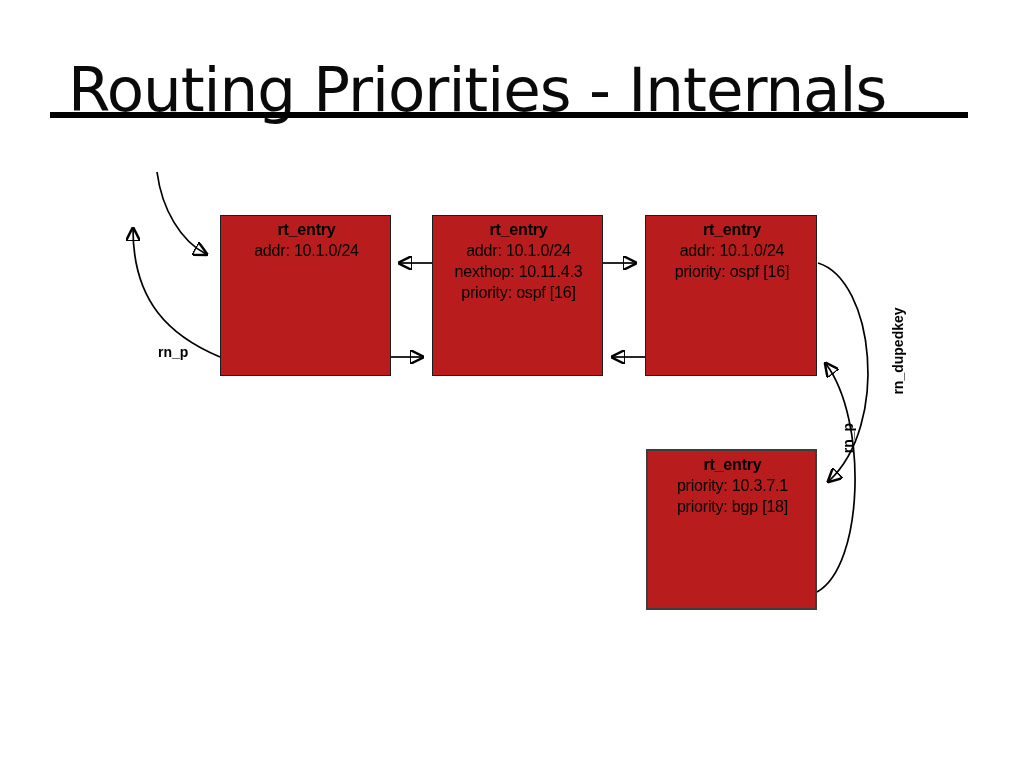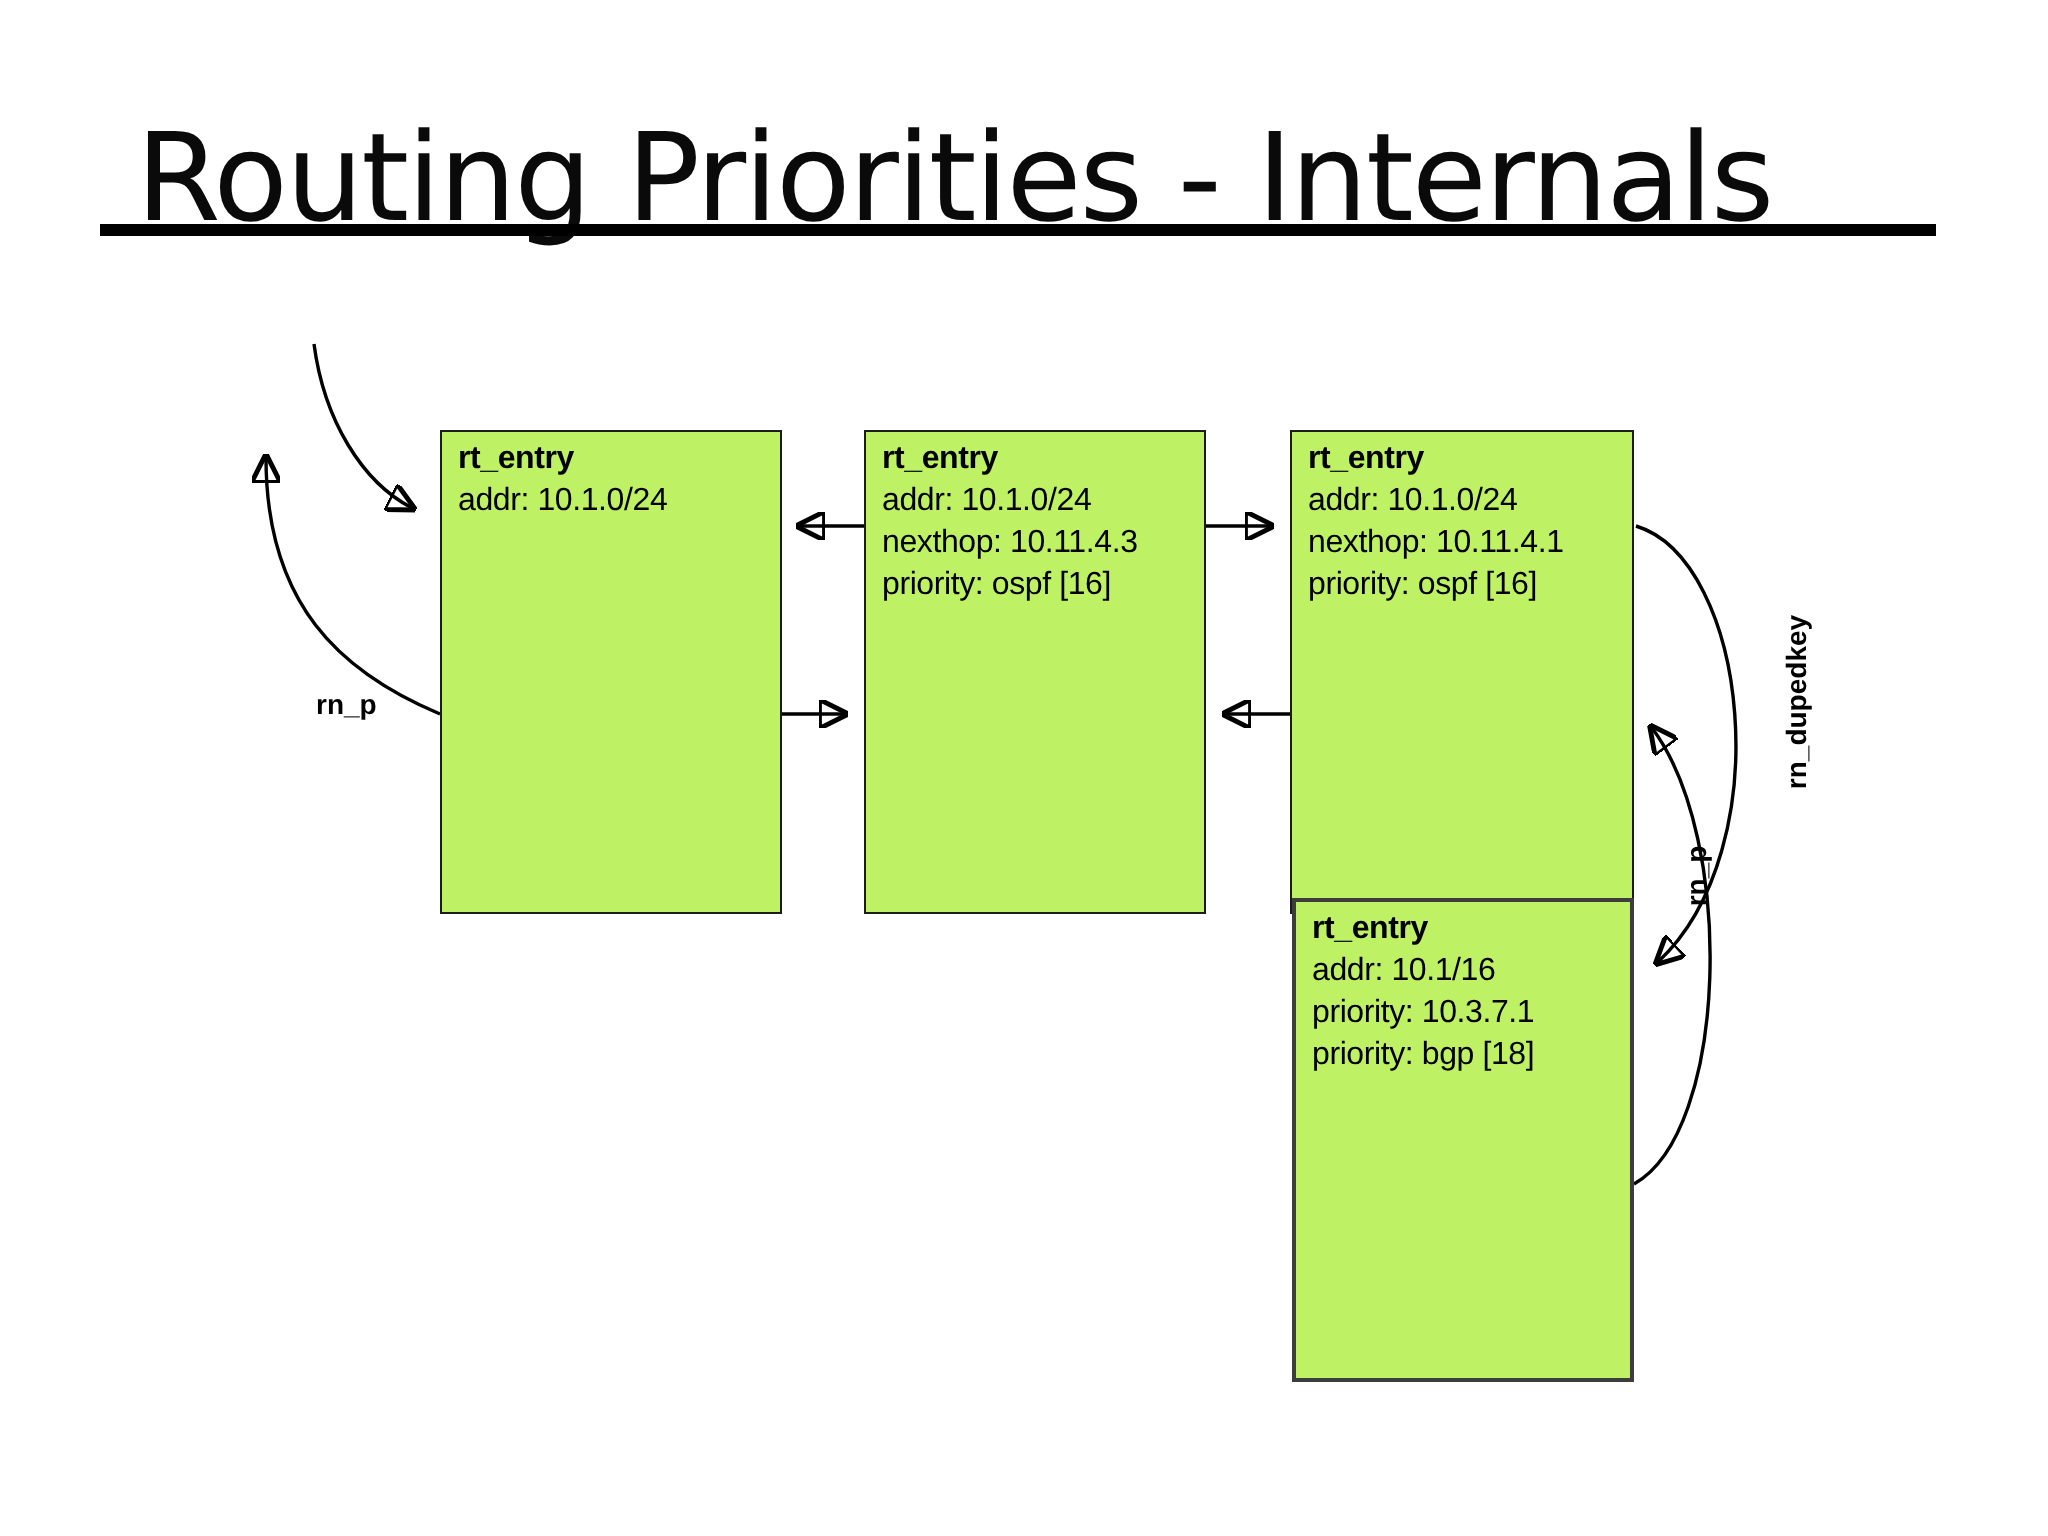--- a/index.html
+++ b/index.html
@@ -29,28 +29,29 @@
   .arrow-layer {
     position: absolute;
     left: 0; top: 0;
     width: 1024px; height: 768px;
   }
   .arrow-layer path { fill: none; stroke: #000; stroke-width: 1.7px; }
 
   .node {
     position: absolute;
     width: 171px;
-    height: 242px;
+    height: 161px;
     border: 1.6px solid #1c1c1c;
-    background: #bef264;
+    background: #b91c1c;
     padding: 3px 6px 0 8px;
     font-size: 16px;
     line-height: 21px;
     letter-spacing: -0.2px;
     white-space: nowrap;
+    text-align: center;
   }
   .node .node-title { font-weight: bold; }
   #node-1 { left: 220px; top: 215px; }
   #node-2 { left: 432px; top: 215px; }
   #node-3 { left: 645px; top: 215px; width: 172px; }
   #node-4 { left: 646px; top: 449px; border-color: #3d3d3d; border-width: 2px; }
 
   .ptr-label {
     position: absolute;
     font-weight: bold;
@@ -105,27 +106,25 @@
 <div class="node" id="node-2">
   <div class="node-title">rt_entry</div>
   <div class="node-line">addr: 10.1.0/24</div>
   <div class="node-line">nexthop: 10.11.4.3</div>
   <div class="node-line">priority: ospf [16]</div>
 </div>
 
 <div class="node" id="node-3">
   <div class="node-title">rt_entry</div>
   <div class="node-line">addr: 10.1.0/24</div>
-  <div class="node-line">nexthop: 10.11.4.1</div>
   <div class="node-line">priority: ospf [16]</div>
 </div>
 
 <div class="node" id="node-4">
   <div class="node-title">rt_entry</div>
-  <div class="node-line">addr: 10.1/16</div>
   <div class="node-line">priority: 10.3.7.1</div>
   <div class="node-line">priority: bgp [18]</div>
 </div>
 
 <div class="ptr-label" id="label-rn-p-left">rn_p</div>
 
 <div class="ptr-label vertical" id="label-rn-p-right">rn_p</div>
 
 <div class="ptr-label vertical" id="label-rn-dupedkey">rn_dupedkey</div>
 

